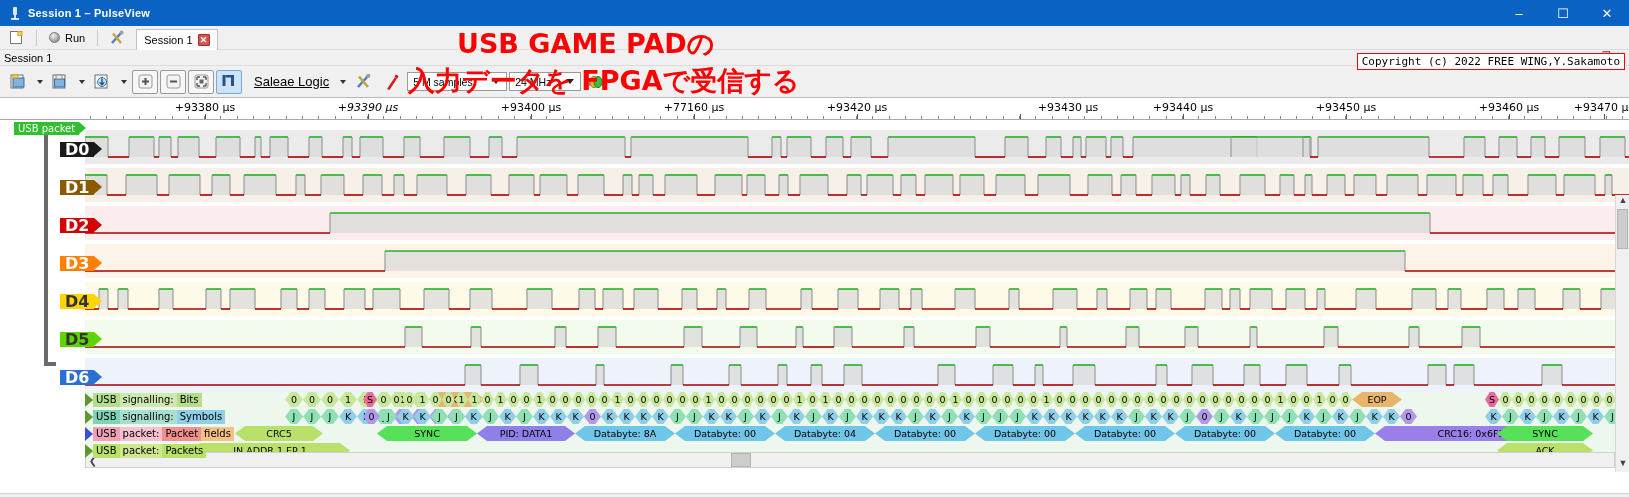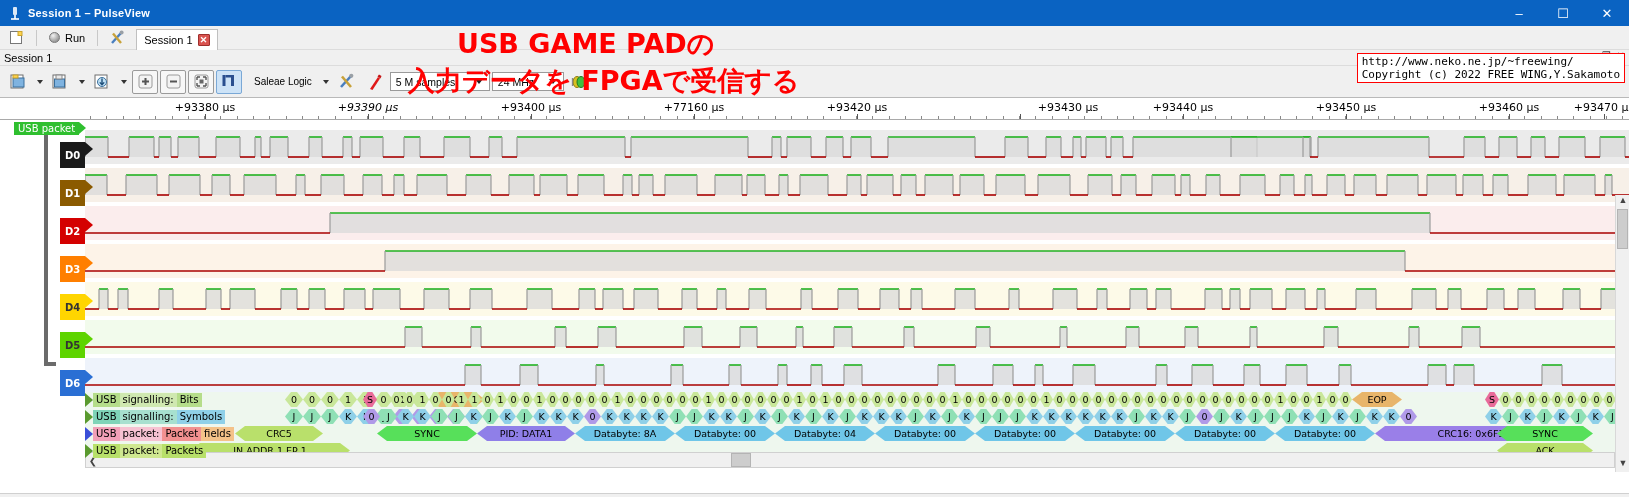--- a/index.html
+++ b/index.html
@@ -64,21 +64,21 @@
   }
   .tbtn {
     width:26px;height:24px; display:flex;align-items:center;justify-content:center;
     border:1px solid transparent; border-radius:2px;
   }
   .tbtn.framed { border:1px solid #9a9a9a; background:#f7f7f7; }
   .tbtn.active { background:#cde3f7; border:1px solid #7aa8d6; }
   .caret { width:0;height:0;border-left:3.5px solid transparent;border-right:3.5px solid transparent;
            border-top:4px solid #333; margin:0 3px; }
   .devicename {
-    font-size:10px; color:#000; padding:0 6px 0 10px; white-space:nowrap;
+    font-size:13px; color:#000; padding:0 6px 0 10px; white-space:nowrap;text-decoration:underline;
   }
   .combo {
     height:19px; border:1px solid #9a9a9a; background:#fff; display:flex; align-items:center;
     padding:0 2px 0 5px; font-size:10.5px; color:#000; gap:6px; white-space:nowrap;
   }
   .combo .cbcaret { width:0;height:0;border-left:4px solid transparent;border-right:4px solid transparent;
            border-top:5px solid #222; margin-left:auto; margin-right:4px; }
 
   
   .redtext {
@@ -107,22 +107,22 @@
     font-family:"DejaVu Sans", sans-serif; white-space:nowrap;
   }
 
   .tracebody { position:absolute; left:0; top:22px; right:0; bottom:0; }
   .leftpane { position:absolute; left:0; top:0; width:85px; height:100%; background:#fff; z-index:4;}
   .groupbar {
     position:absolute; left:44px; top:8px; width:12px; height:238px;
     border-left:4px solid #6b6b6b; border-top:4px solid #6b6b6b; border-bottom:4px solid #6b6b6b;
   }
   .chlabel {
-    position:absolute; height:26px; display:flex; align-items:center; justify-content:center;
-    font-size:10px; font-weight:bold; color:#fff; padding:0 5px 0 5px;
+    position:absolute; height:15px; display:flex; align-items:center; justify-content:center;
+    font-size:16px; font-weight:bold; color:#fff; padding:0 5px 0 5px;
     font-family:"DejaVu Sans", sans-serif;
     text-align:right;
   }
   .chlabel:after {
     content:""; position:absolute; right:-8px; top:0;
     border-top:7.5px solid transparent; border-bottom:7.5px solid transparent;
     border-left:8px solid var(--c);
   }
 
   .wavepane { position:absolute; left:85px; top:0; right:0; height:100%; }
@@ -310,21 +310,20 @@
       <ellipse cx="8" cy="7" rx="4" ry="5.5" fill="#d7c020" stroke="#8a7a10"></ellipse>
       <ellipse cx="12" cy="7" rx="4" ry="5.5" fill="#3fbf3f" stroke="#1f7a1f"></ellipse>
       <path d="M3.5 3 L3.5 11 M16.5 3 L16.5 11" stroke="#888" stroke-width="1.3"></path>
     </svg>
   </div>
 </div>
 
 <div class="redtext" id="anno-line1">USB GAME PADの</div>
 <div class="redtext" id="anno-line2">入力データを FPGAで受信する</div>
 <div class="urlbox">
-  <div>http://www.neko.ne.jp/~freewing/</div>
   <div>Copyright (c) 2022 FREE WING,Y.Sakamoto</div>
 </div>
 
 <div class="tracearea">
 
   <div class="ruler" id="ruler">
       <div class="tlabel" style="left: 205px;">+93380 µs</div>
       <div class="tick" style="left: 205px;"></div>
       <div class="tlabel" style="left: 368px; font-style: italic;">+93390 µs</div>
       <div class="tick" style="left: 368px;"></div>

